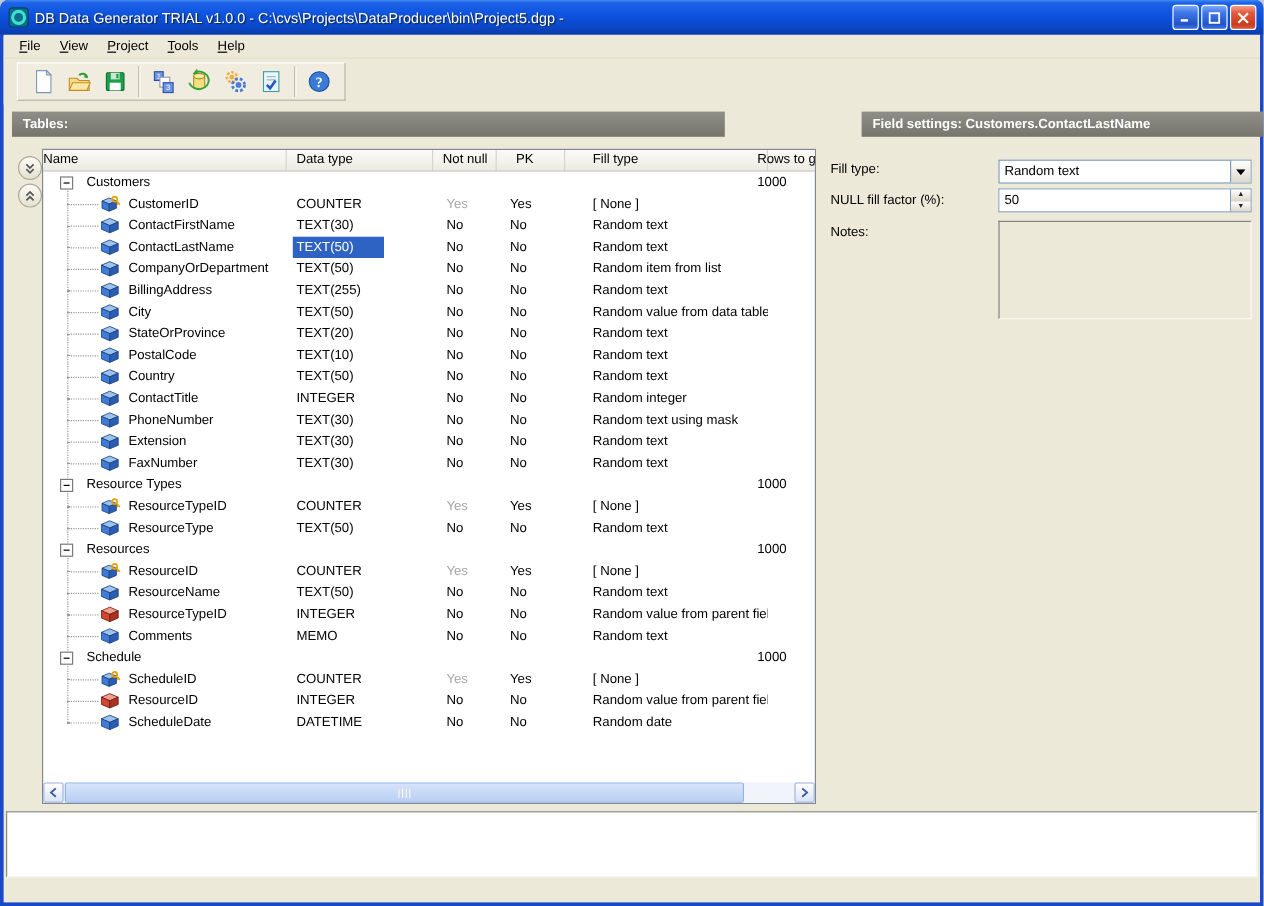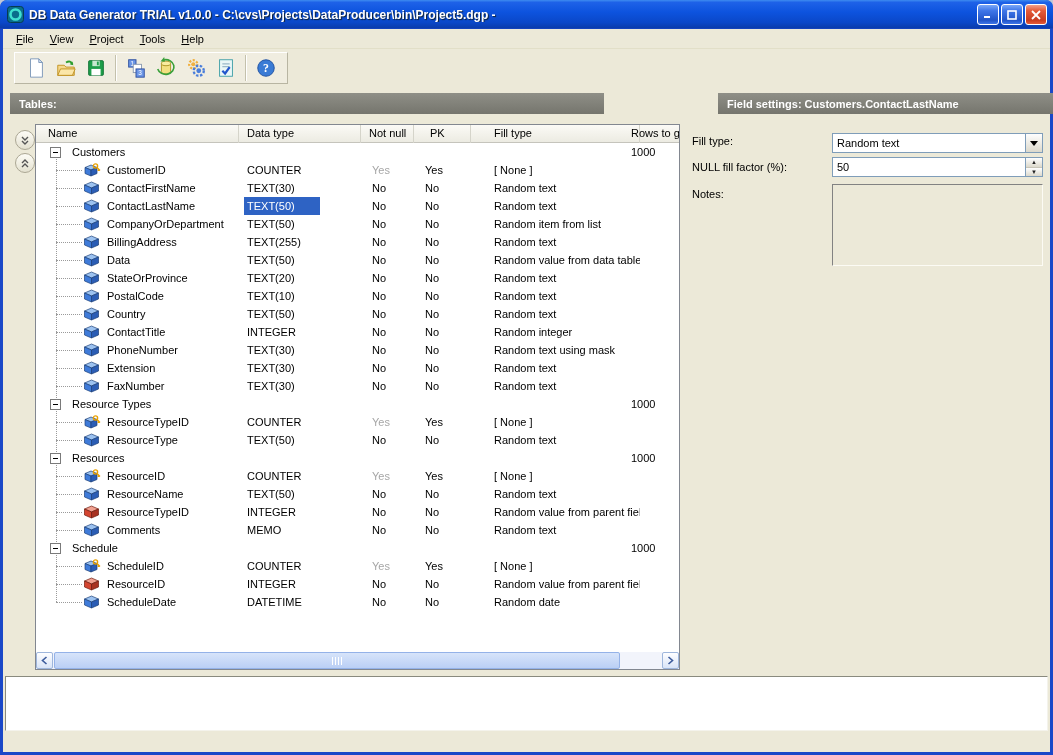--- a/index.html
+++ b/index.html
@@ -9,21 +9,21 @@
     font-family:"Liberation Sans",sans-serif;font-size:11px;color:#000;
     background:#1A48C8;border-radius:7px 7px 0 0;overflow:hidden;
   }
   
   .titlebar{
     position:absolute;left:0;top:0;width:100%;height:29px;
     background:linear-gradient(180deg,#3E8CF0 0%,#1E62E8 8%,#0D53DE 42%,#0A47C8 78%,#0A3CAC 96%,#1A48C8 100%);
     border-radius:7px 7px 0 0;display:flex;align-items:center;
   }
   .app-icon{width:17px;height:17px;margin:0 5px 0 7px;flex:0 0 auto;}
-  .title-text{color:#fff;font-weight:bold;font-size:12px;text-shadow:1px 1px 1px #123;white-space:nowrap;overflow:hidden;flex:1;}
+  .title-text{color:#fff;font-weight:normal;font-size:12px;text-shadow:1px 1px 1px #123;white-space:nowrap;overflow:hidden;flex:1;}
   .winbtns{display:flex;gap:2px;margin-right:6px;}
   .wbtn{width:22px;height:21px;border-radius:3px;border:1px solid #fff;
     display:flex;align-items:center;justify-content:center;color:#fff;font-size:11px;line-height:1;
     background:linear-gradient(180deg,#7AA8F8 0%,#3E76E8 30%,#2054C8 80%,#3E76E8 100%);}
   .wbtn.close{background:linear-gradient(180deg,#F2A08C 0%,#E45A38 30%,#C83C20 80%,#E45A38 100%);}
   .wbtn svg{display:block;}
   
   .client{position:absolute;left:3px;top:29px;width:1047px;height:723px;background:#ECE9D8;}
   .menubar{position:absolute;left:3px;top:30px;width:1047px;height:19px;background:#ECE9D8;display:flex;align-items:center;padding-left:5px;border-bottom:1px solid #E2DFC8;}
   .menu-item{padding:2px 8px 3px 8px;cursor:default;display:inline-block;}
@@ -46,21 +46,21 @@
   .hcell{position:absolute;top:0;height:18px;line-height:17px;border-right:1px solid #D5D4CA;white-space:nowrap;overflow:hidden;}
   .rows{position:relative;}
   .trow{position:relative;height:18px;}
   .cell{position:absolute;top:0;height:18px;line-height:18px;white-space:nowrap;overflow:hidden;}
   .col-name{left:0;width:203px;}
   .col-type{left:203px;width:122px;padding-left:8px;}
   .col-nn{left:325px;width:53px;padding-left:11px;}
   .col-pk{left:378px;width:49px;padding-left:11px;}
   .col-fill{left:450px;width:154px;padding-left:8px;}
   .col-rows{left:581px;width:62px;padding-left:14px;}
-  .hd-name{padding-left:12px;} .hd-type{padding-left:8px;} .hd-nn{padding-left:8px;}
+  .hd-name{} .hd-type{padding-left:8px;} .hd-nn{padding-left:8px;}
   .hd-pk{padding-left:8px;margin-left:8px;} .hd-fill{padding-left:8px;} .hd-rows{padding-left:14px;border-right:none;}
   .muted{color:#A6A6A6;}
   .sel{display:inline-block;background:#2E63C4;color:#fff;min-width:76px;margin-left:-3px;padding-left:3px;}
   .minusbox{position:absolute;left:14px;top:4px;width:11px;height:11px;background:#fff;border:1px solid #7A7A7A;z-index:2;}
   .minusbox::after{content:"";position:absolute;left:2px;top:4px;width:5px;height:1px;background:#000;}
   .tbl-label{position:absolute;left:36px;top:0;line-height:18px;}
   .stub{position:absolute;left:20px;top:9px;width:26px;border-top:1px dotted #9A9A9A;}
   .rootline{position:absolute;left:20px;width:1px;border-left:1px dotted #9A9A9A;z-index:1;}
   .ficon{position:absolute;left:48px;top:2px;width:16px;height:14px;}
   .fld-label{position:absolute;left:71px;top:0;line-height:18px;}
@@ -299,21 +299,21 @@
           <span class="cell col-pk">No</span>
           <span class="cell col-fill">Random text</span>
         </div>
         <div class="trow">
           <span class="stub"></span>
           <span class="ficon"><svg width="16" height="14" viewBox="0 0 16 14">
               <polygon points="7.5,1 14.5,4 7.5,7 0.5,4" fill="#9CC2F0" stroke="#1D4178" stroke-width="0.7"></polygon>
               <polygon points="0.5,4 7.5,7 7.5,13 0.5,10" fill="#3F7BD9" stroke="#1D4178" stroke-width="0.7"></polygon>
               <polygon points="14.5,4 7.5,7 7.5,13 14.5,10" fill="#2B5DB5" stroke="#1D4178" stroke-width="0.7"></polygon>
             </svg></span>
-          <span class="fld-label">Data</span>
+          <span class="fld-label">City</span>
           <span class="cell col-type"><span class="">TEXT(50)</span></span>
           <span class="cell col-nn">No</span>
           <span class="cell col-pk">No</span>
           <span class="cell col-fill">Random value from data table</span>
         </div>
         <div class="trow">
           <span class="stub"></span>
           <span class="ficon"><svg width="16" height="14" viewBox="0 0 16 14">
               <polygon points="7.5,1 14.5,4 7.5,7 0.5,4" fill="#9CC2F0" stroke="#1D4178" stroke-width="0.7"></polygon>
               <polygon points="0.5,4 7.5,7 7.5,13 0.5,10" fill="#3F7BD9" stroke="#1D4178" stroke-width="0.7"></polygon>

